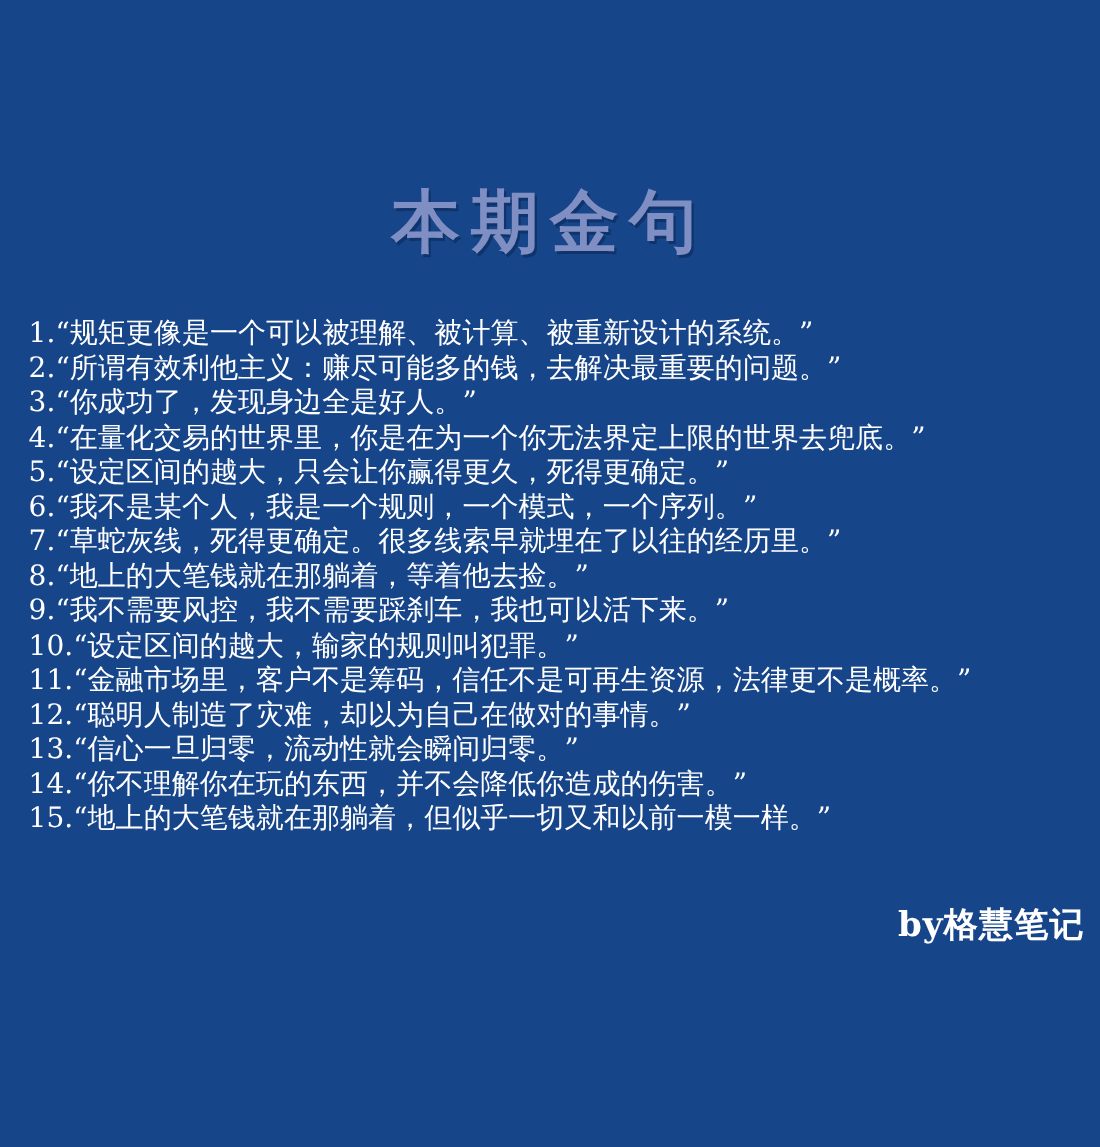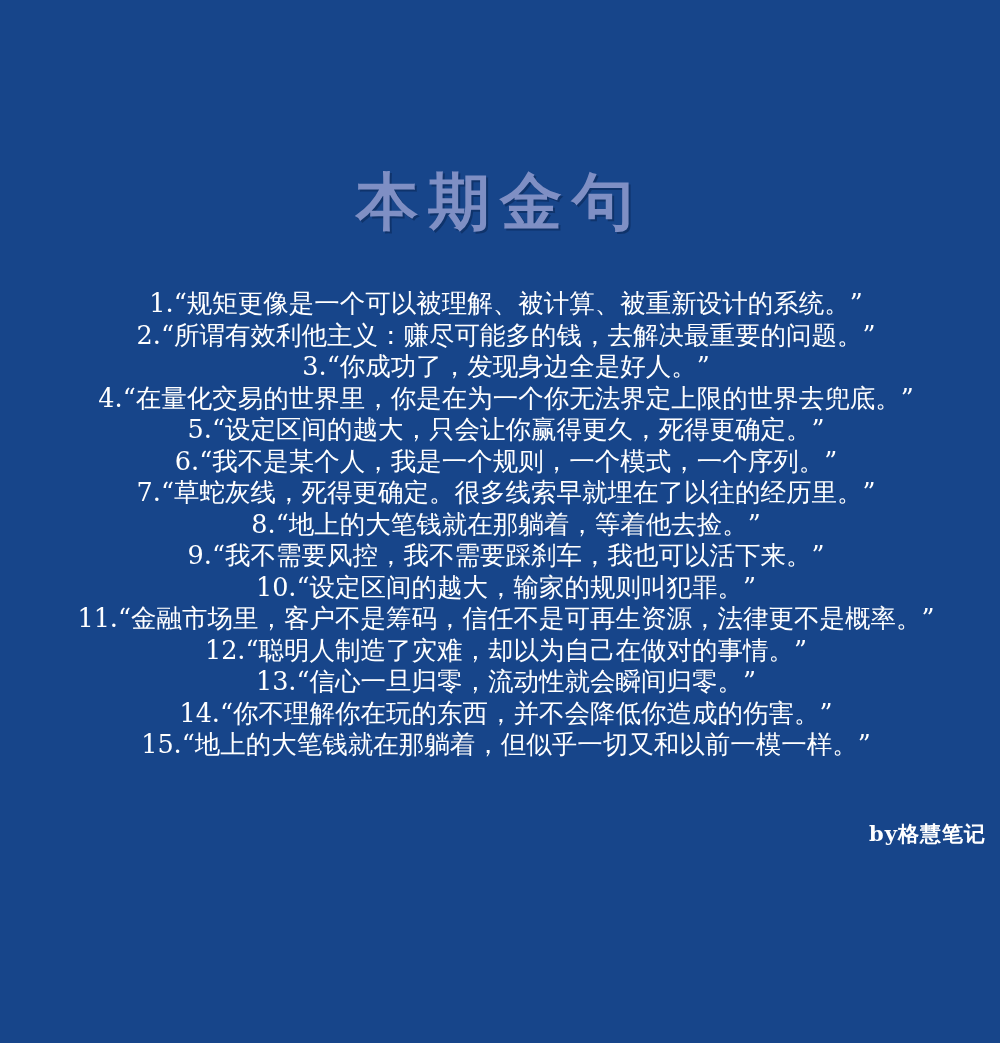--- a/index.html
+++ b/index.html
@@ -42,30 +42,29 @@
     margin: 0;
     padding: 0;
   }
   .quote-item {
     color: #ffffff;
     font-family: "DejaVu Serif", "Liberation Serif", serif;
     font-size: 25.5px;
     line-height: 31.5px;
     white-space: nowrap;
     letter-spacing: 0px;
-    text-align: center;
   }
   .signature {
     position: absolute;
     top: 820px;
     right: 14px;
     color: #ffffff;
     font-family: "DejaVu Serif", "Liberation Serif", serif;
     font-weight: 700;
-    font-size: 21px;
+    font-size: 31px;
     letter-spacing: 1px;
   }
 </style>
 </head>
 <body>
 
 <div class="page">
 
   <div class="title">本期金句</div>
 

